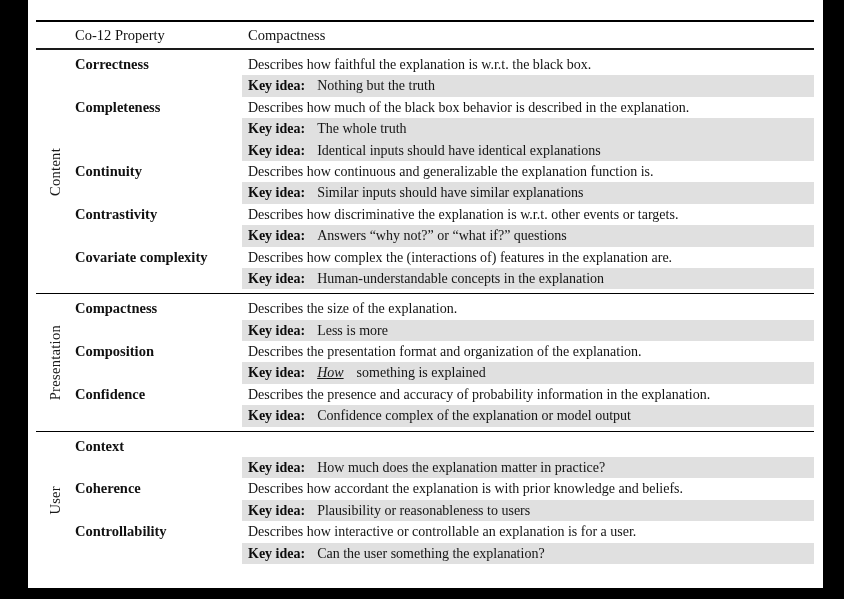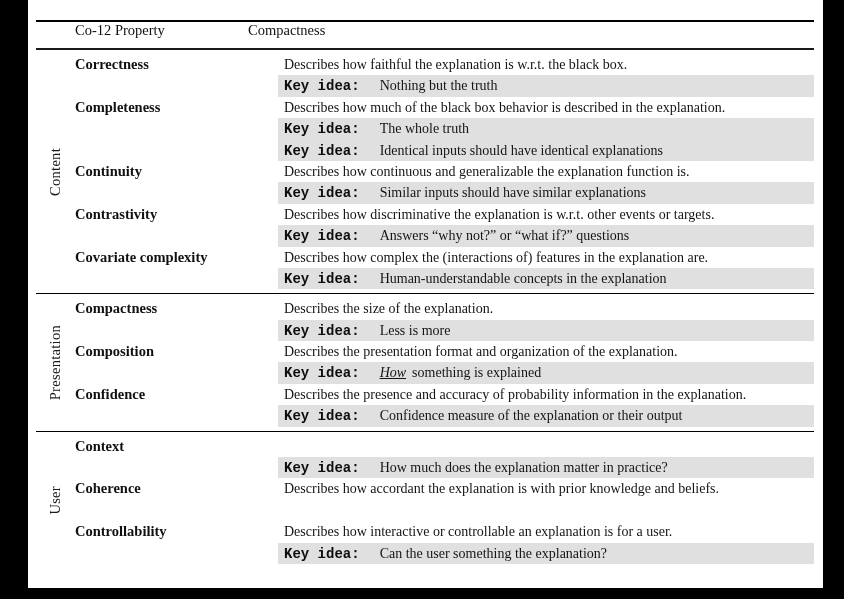--- a/index.html
+++ b/index.html
@@ -19,21 +19,21 @@
     background: #ffffff;
   }
   .tablewrap {
     position: absolute;
     left: 8px; top: 20px;
     width: 778px;
   }
   
   .thead {
     display: flex;
-    align-items: flex-start;
+    align-items: center;
     height: 26px;
     border-top: 2.5px solid #000000;
     border-bottom: 2px solid #1a1a1a;
     font-size: 14.5px;
   }
   .col-group { width: 39px; flex: 0 0 39px; }
   .col-prop  { width: 167px; flex: 0 0 167px; }
   .col-desc  { flex: 1 1 auto; padding-left: 6px; }
   
   .section {
@@ -55,37 +55,36 @@
     font-size: 14.5px;
     letter-spacing: 0.3px;
     color: #1a1a1a;
   }
   .rows { flex: 1 1 auto; min-width: 0; }
   .row {
     display: flex;
     height: 21.4px;
     line-height: 21.4px;
     white-space: nowrap;
-    gap: 36px;
   }
   .prop-cell {
     width: 167px; flex: 0 0 167px;
     font-weight: bold;
     font-size: 14.5px;
     overflow: visible;
   }
   .desc-cell {
     flex: 1 1 auto;
     padding-left: 6px;
     font-size: 14px;
     color: #141414;
   }
   .row.key .desc-cell { background: #e0e0e0; }
-  .ki-label { font-weight: bold; margin-right: 20px; color: #0d0d0d; font-family: Liberation Mono, monospace; }
-  .ki-em { font-style: italic; margin-right: 6px; text-decoration: underline; }
+  .ki-label { font-weight: bold; margin-right: 12px; color: #0d0d0d; }
+  .ki-em { font-style: italic; margin-right: 13px; text-decoration: underline; }
 </style>
 </head>
 <body>
 
 <div class="sheet">
   <div class="tablewrap">
 
     <div class="thead">
       <div class="col-group"></div>
       <div class="col-prop">Co-12 Property</div>
@@ -191,21 +190,21 @@
           </div>
         </div>
 
         <div class="row desc">
           <div class="prop-cell">Confidence</div>
           <div class="desc-cell">Describes the presence and accuracy of probability information in the explanation.</div>
         </div>
         <div class="row key">
           <div class="prop-cell"></div>
           <div class="desc-cell">
-            <span class="ki-label">Key idea:</span><span>Confidence measure of the explanation or their output</span>
+            <span class="ki-label">Key idea:</span><span>Confidence complex of the explanation or model output</span>
           </div>
         </div>
 
       </div>
     </div>
 
     <div class="section">
       <div class="group-cell">
         <span class="rot">User</span>
       </div>
@@ -220,20 +219,23 @@
             <span class="ki-label">Key idea:</span><span>How much does the explanation matter in practice?</span>
           </div>
         </div>
 
         <div class="row desc">
           <div class="prop-cell">Coherence</div>
           <div class="desc-cell">Describes how accordant the explanation is with prior knowledge and beliefs.</div>
         </div>
         <div class="row key">
           <div class="prop-cell"></div>
+          <div class="desc-cell">
+            <span class="ki-label">Key idea:</span><span>Plausibility or reasonableness to users</span>
+          </div>
         </div>
 
         <div class="row desc">
           <div class="prop-cell">Controllability</div>
           <div class="desc-cell">Describes how interactive or controllable an explanation is for a user.</div>
         </div>
         <div class="row key">
           <div class="prop-cell"></div>
           <div class="desc-cell">
             <span class="ki-label">Key idea:</span><span>Can the user something the explanation?</span>

